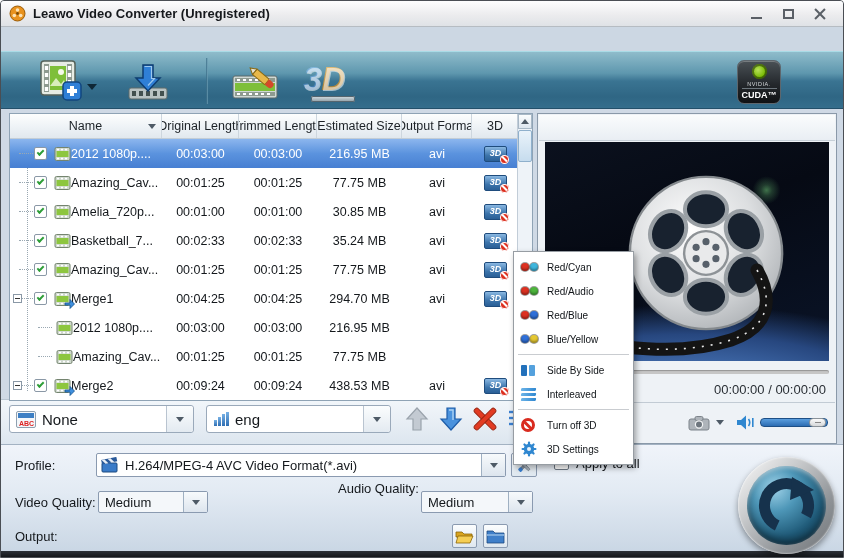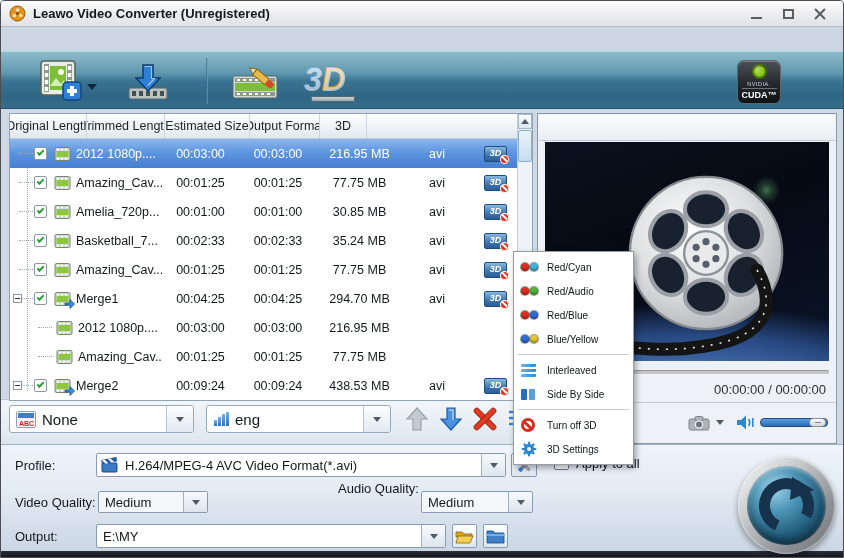--- a/index.html
+++ b/index.html
@@ -65,21 +65,21 @@
   .trow.selected { background:linear-gradient(180deg,#8cb6ee 0%,#5b93de 50%,#477fd2 100%); color:#fff; }
   .name-cell { justify-content:flex-start !important; position:relative; }
   .trow.l0 .name-cell::before { content:''; position:absolute; left:9px; top:14px; width:14px; border-top:1px dotted #9aa8b2; }
   .trow.l1 .name-cell::before { content:''; position:absolute; left:28px; top:14px; width:14px; border-top:1px dotted #9aa8b2; }
   .expander { position:absolute; left:3px; top:10px; width:9px; height:9px; background:#fff; border:1px solid #8a98a6; }
   .expander::after { content:''; position:absolute; left:1px; top:3px; width:5px; height:1px; background:#333; }
   .checkbox { position:relative; width:13px; height:13px; background:#fff; border:1px solid #8a98a6; border-radius:2px; margin-left:24px; flex:none; }
   .check { position:absolute; left:2px; top:2px; width:7px; height:4px; border-left:2px solid #2e9e38; border-bottom:2px solid #2e9e38; transform:rotate(-45deg); }
   .fico { width:17px; height:16px; margin-left:7px; flex:none; position:relative; }
   .trow.l1 .fico { margin-left:46px; }
-  .fname { margin-left:5px; }
+  .fname { }
   .cell3d { position:relative; width:23px; height:16px; border-radius:2px; background:linear-gradient(180deg,#8ab8e2 0%,#3c74ab 60%,#2a5f96 100%); border:1px solid #1f4c7d; display:flex; align-items:center; justify-content:center; cursor:pointer; }
   .c3dtxt { font-size:9px; font-weight:bold; font-style:italic; color:#fff; line-height:9px; }
   .offdot { position:absolute; right:-3px; bottom:-3px; width:9px; height:9px; border-radius:50%; background:#dd2f1e; box-shadow:inset 0 0 0 1px #fff; }
   .offdot::after { content:''; position:absolute; left:1px; top:3.5px; width:7px; height:2px; background:#fff; transform:rotate(45deg); }
 
   
   .vscroll { position:absolute; right:0; top:0; bottom:0; width:15px; background:#eef3f8; border-left:1px solid #c2cdd8; }
   .sbtn { position:absolute; left:0; width:14px; height:15px; background:linear-gradient(180deg,#fbfdfe,#dde6ef); border:1px solid #a8b8c6; display:flex; align-items:center; justify-content:center; cursor:pointer; }
   .sbtn.up { top:0; } .sbtn.down { bottom:0; }
   .sthumb { position:absolute; left:0; top:16px; width:14px; height:32px; background:linear-gradient(180deg,#eaf3fa,#c6dcee); border:1px solid #8fb0cc; border-radius:2px; cursor:grab; }
@@ -271,20 +271,24 @@
           <rect x="20.5" y="11" width="2.2" height="4.4" fill="#e3b81f"></rect>
       </g>
     </svg>
   </div>
 
   <div class="content">
     <div class="ctl-bg"></div>
 
     <div class="table-panel">
       <div class="thead">
+          <div class="hcell" style="width: 152px;">
+            <span>Name</span>
+            <i class="tri-down hsort"></i>
+          </div>
           <div class="hcell" style="width: 77px;">
             <span>Original Length</span>
           </div>
           <div class="hcell" style="width: 78px;">
             <span>Trimmed Length</span>
           </div>
           <div class="hcell" style="width: 85px;">
             <span>Estimated Size</span>
           </div>
           <div class="hcell" style="width: 70px;">
@@ -703,34 +707,34 @@
         <div class="ctx-item">
           <span class="ctx-ico">
             <span class="g-lens" style="background:#2f6fd8"></span>
             <span class="g-lens" style="background:#e5c832"></span>
           </span>
           <span class="ctx-label">Blue/Yellow</span>
         </div>
         <div class="ctx-sep"></div>
         <div class="ctx-item">
           <span class="ctx-ico">
+            <span class="sbs-l"></span>
+            <span class="sbs-r"></span>
+          </span>
+          <span class="ctx-label">Side By Side</span>
+        </div>
+        <div class="ctx-item">
+          <span class="ctx-ico">
             <span class="il-bars">
               <span class="il-bar"></span>
               <span class="il-bar"></span>
               <span class="il-bar"></span>
             </span>
           </span>
           <span class="ctx-label">Interleaved</span>
-        </div>
-        <div class="ctx-item">
-          <span class="ctx-ico">
-            <span class="sbs-l"></span>
-            <span class="sbs-r"></span>
-          </span>
-          <span class="ctx-label">Side By Side</span>
         </div>
         <div class="ctx-sep"></div>
         <div class="ctx-item">
           <span class="ctx-ico">
             <span class="off-circle"></span>
           </span>
           <span class="ctx-label">Turn off 3D</span>
         </div>
         <div class="ctx-item">
           <span class="ctx-ico">
@@ -791,26 +795,20 @@
     </div>
     <span class="lbl" style="left:337px; top:36px;">Audio Quality:</span>
     <div class="field" style="left:420px; top:46px; width:112px; height:22px; background:#f4f7fa;">
       <span class="ftext">Medium</span>
       <span class="farrow">
           <i class="tri-down"></i>
         </span>
     </div>
 
     <span class="lbl" style="left:14px; top:84px;">Output:</span>
-    <div class="field" style="left:95px; top:79px; width:350px;">
-      <span class="ftext">E:\MY</span>
-      <span class="farrow">
-          <i class="tri-down"></i>
-        </span>
-    </div>
     <div class="sq-btn" style="left:451px; top:79px; width:25px;">
       <svg class="fold-open" viewBox="0 0 19 15">
         <path d="M1 3 h6 l2 2 h8 v3 h-16 z" fill="#d9a41f" stroke="#8a6408" stroke-width=".8"></path>
         <path d="M3 7 h15 l-3 7 h-14 z" fill="#f5ce54" stroke="#8a6408" stroke-width=".8"></path>
       </svg>
     </div>
     <div class="sq-btn" style="left:482px; top:79px; width:25px;">
       <svg class="fold-blue" viewBox="0 0 19 15">
         <path d="M1 2 h6 l2 2 h9 v10 h-17 z" fill="#3f7fc9" stroke="#1d4a80" stroke-width=".8"></path>
         <path d="M1 5 h17 v2 h-17 z" fill="#7cabdd"></path>

